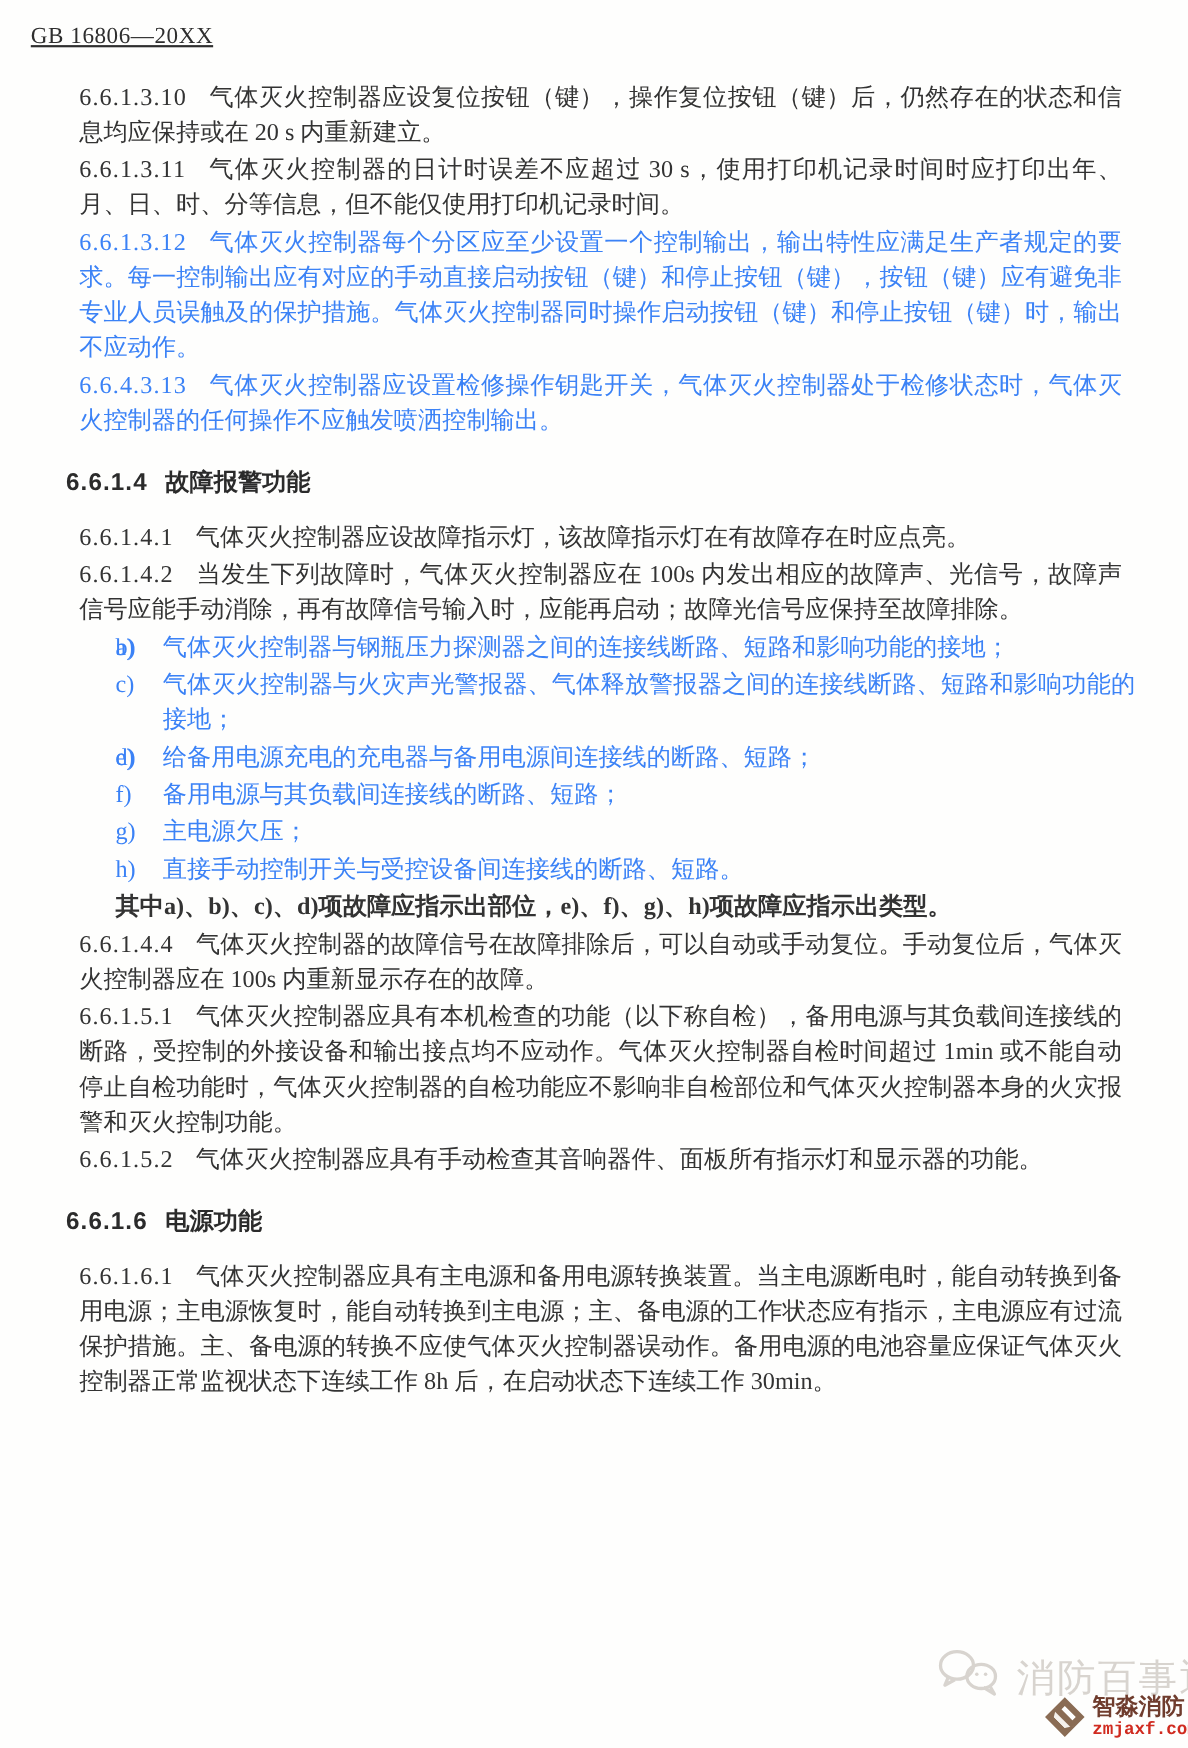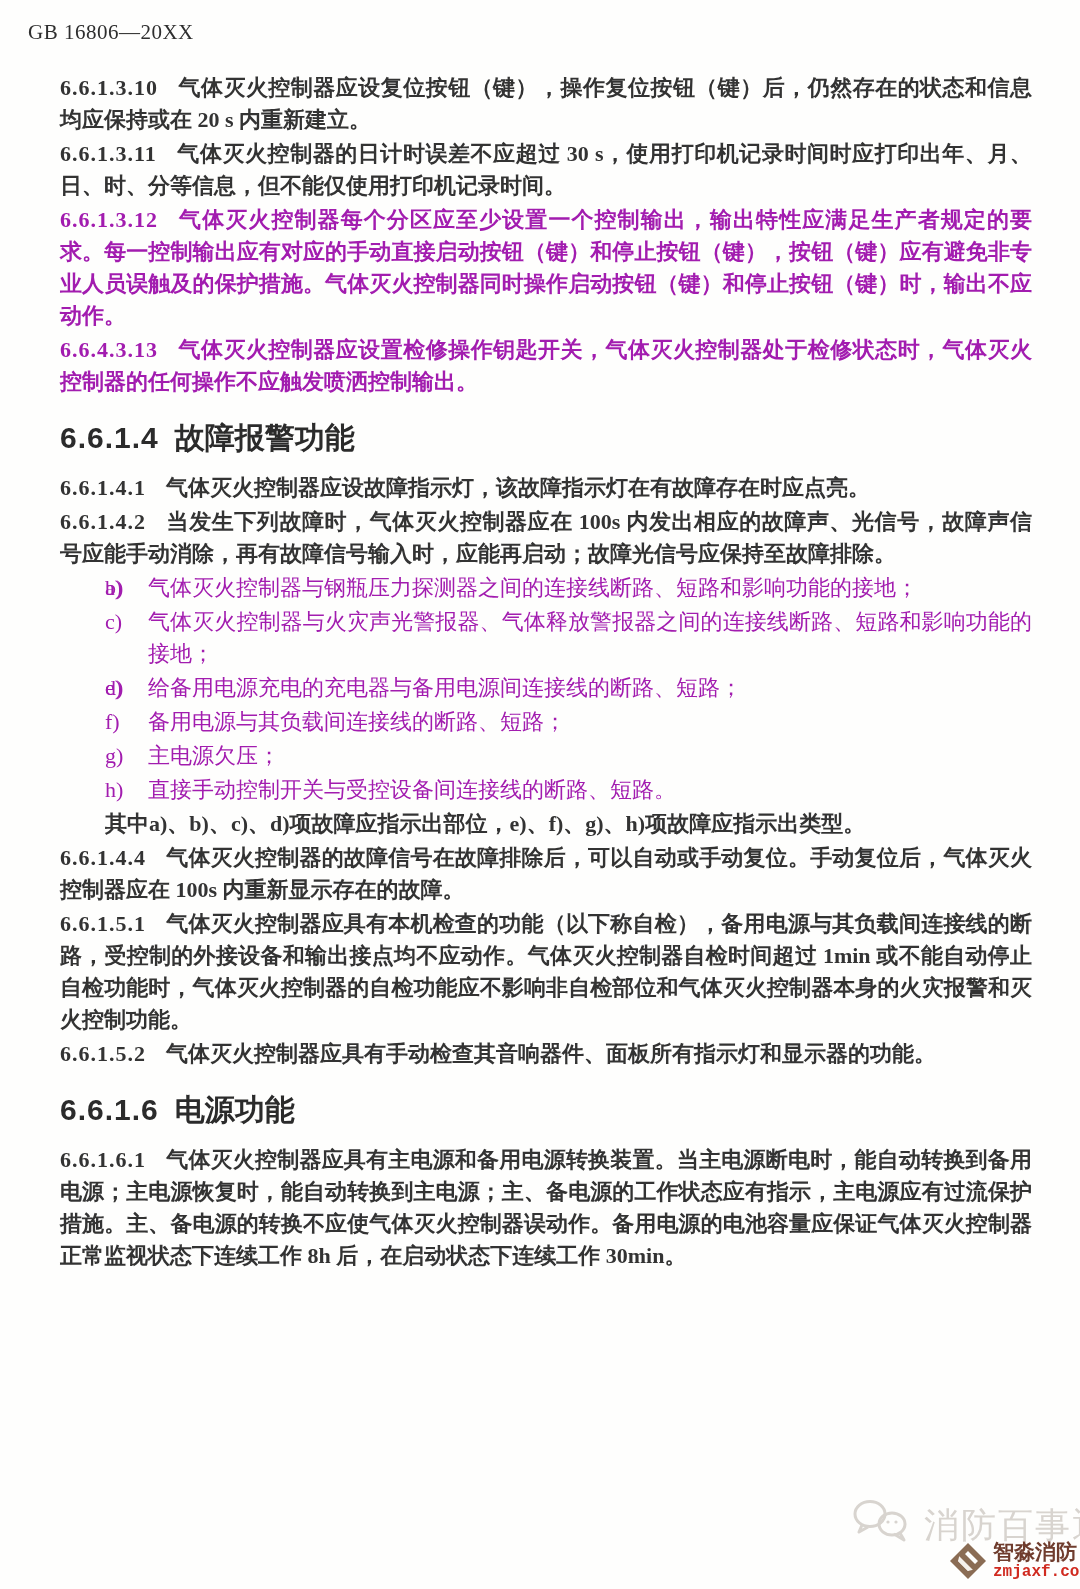--- a/index.html
+++ b/index.html
@@ -6,33 +6,33 @@
   .page {
     position:relative;
     width:1080px; height:1589px;
     background:#fefefd;
     font-family:"Liberation Serif","DejaVu Serif",serif;
     color:#333333;
     overflow:hidden;
   }
   .doc-header {
     position:absolute; top:20px; left:28px;
-    font-size:21px; letter-spacing:.5px; color:#2e2e2e;
+    font-size:21px; letter-spacing:.5px; color:#2e2e2e;text-decoration:underline;
   }
   .doc-body {
     position:absolute; top:70px; left:60px; width:972px;
     font-size:22px; line-height:32px;
     text-align:justify;
   }
-  p.para { margin:2px 0;font-weight:bold; }
+  p.para { margin:2px 12px; }
   .num { margin-right:20px; letter-spacing:1px; white-space:nowrap; }
-  .red { color:#a21caf; }
+  .red { color:#3b82f6; }
   h3.hd {
     font-family:"Liberation Sans","DejaVu Sans",sans-serif;
-    font-size:30px; font-weight:700; color:#2b2b2b;
+    font-size:22px; font-weight:700; color:#2b2b2b;
     margin:24px 0 18px 0; line-height:32px;
   }
   h3.hd .num { margin-right:16px; }
   .fault { position:relative; padding-left:88px; margin:2px 0; }
   .fault .marker { position:absolute; left:45px; top:0; }
   .note { padding-left:45px; margin:2px 0;font-weight:bold; }
 
   
   .wm-brand {
     position:absolute; left:852px; top:1498px;

